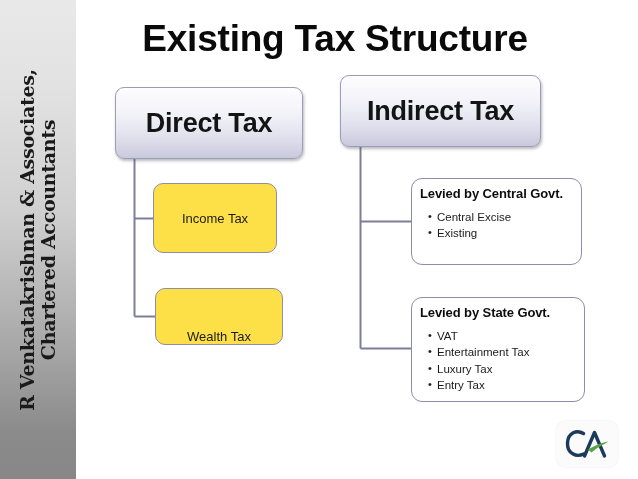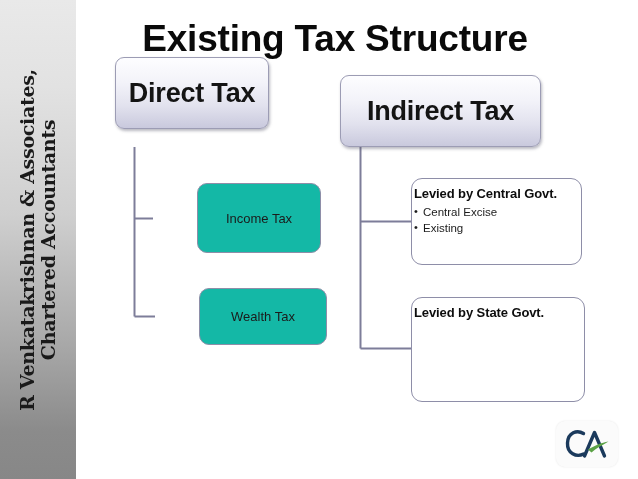--- a/index.html
+++ b/index.html
@@ -86,46 +86,45 @@
   .node-top .node-label {
     font-size: 27px;
     font-weight: bold;
     color: #141414;
     letter-spacing: -0.2px;
   }
 
   .node-leaf {
     border: 1px solid #8e8ea8;
     border-radius: 10px;
-    background: #14b8a6;
+    background: #fde047;
     display: flex;
     align-items: center;
     justify-content: center;
-    margin-left: 44px;
   }
   .node-leaf .node-label {
     font-size: 13px;
     color: #1b1b1b;
   }
 
   .node-list {
     border: 1px solid #8e8ea8;
     border-radius: 11px;
     background: #ffffff;
-    padding: 7px 10px 6px 2px;
+    padding: 7px 10px 6px 8px;
   }
   .node-list .list-head {
     font-size: 13px;
     font-weight: bold;
     color: #0d0d0d;
     margin-bottom: 3px;
     letter-spacing: -0.1px;
   }
   .node-list ul {
-    margin: 0;
+    margin: 8px;
     padding: 0;
     list-style: none;
   }
   .node-list li {
     font-size: 11.5px;
     color: #1b1b1b;
     line-height: 1.42;
     padding-left: 9px;
     position: relative;
   }
@@ -171,46 +170,52 @@
 
     <path d="M134.5 147 L134.5 316.5" stroke="#7d7d99" stroke-width="2" fill="none"></path>
     <path d="M134.5 218.5 L153 218.5" stroke="#7d7d99" stroke-width="2" fill="none"></path>
     <path d="M134.5 316.5 L155 316.5" stroke="#7d7d99" stroke-width="2" fill="none"></path>
 
     <path d="M360.5 147 L360.5 348.5" stroke="#7d7d99" stroke-width="2" fill="none"></path>
     <path d="M360.5 221.5 L411 221.5" stroke="#7d7d99" stroke-width="2" fill="none"></path>
     <path d="M360.5 348.5 L411 348.5" stroke="#7d7d99" stroke-width="2" fill="none"></path>
   </svg>
 
-  <div class="node node-top" style="left:115px; top:57px; width:154px; height:72px;align-items:center;">
+  <div class="node node-top" style="left:115px; top:87px; width:188px; height:72px;align-items:center;">
     <span class="node-label">Direct Tax</span>
   </div>
 
   <div class="node node-top" style="left:340px; top:75px; width:201px; height:72px;text-align:center;">
     <span class="node-label">Indirect Tax</span>
   </div>
 
   <div class="node node-leaf" style="left:153px; top:183px; width:124px; height:70px;">
     <span class="node-label">Income Tax</span>
   </div>
 
-  <div class="node node-leaf" style="left:155px; top:288px; width:128px; height:57px;">
+  <div class="node node-leaf" style="left:155px; top:288px; width:128px; height:57px;align-items:flex-end;">
     <span class="node-label">Wealth Tax</span>
   </div>
 
   <div class="node node-list" style="left:411px; top:178px; width:171px; height:87px;">
     <div class="list-head">Levied by Central Govt.</div>
     <ul>
       <li>Central Excise</li>
       <li>Existing</li>
     </ul>
   </div>
 
   <div class="node node-list" style="left:411px; top:297px; width:174px; height:105px;">
     <div class="list-head">Levied by State Govt.</div>
+    <ul>
+      <li>VAT</li>
+      <li>Entertainment Tax</li>
+      <li>Luxury Tax</li>
+      <li>Entry Tax</li>
+    </ul>
   </div>
 
   <div id="ca-logo">
     <svg width="48" height="34" viewBox="0 0 48 34">
 
       <path d="M20.5 6.5 C14 2.5, 5 5.5, 4.5 16 C4 26.5, 13.5 30.5, 20.5 27" stroke="#1b3a5c" stroke-width="3.4" fill="none" stroke-linecap="round"></path>
 
       <path d="M21.5 29 L31.5 5.5 L41.5 29" stroke="#1b3a5c" stroke-width="3.4" fill="none" stroke-linecap="round" stroke-linejoin="round"></path>
 
       <path d="M25 22.5 C31 19, 38.5 15.5, 45.5 14.5 C39.5 18, 33 21.5, 28.5 25.5 Z" fill="#5ba246"></path>

